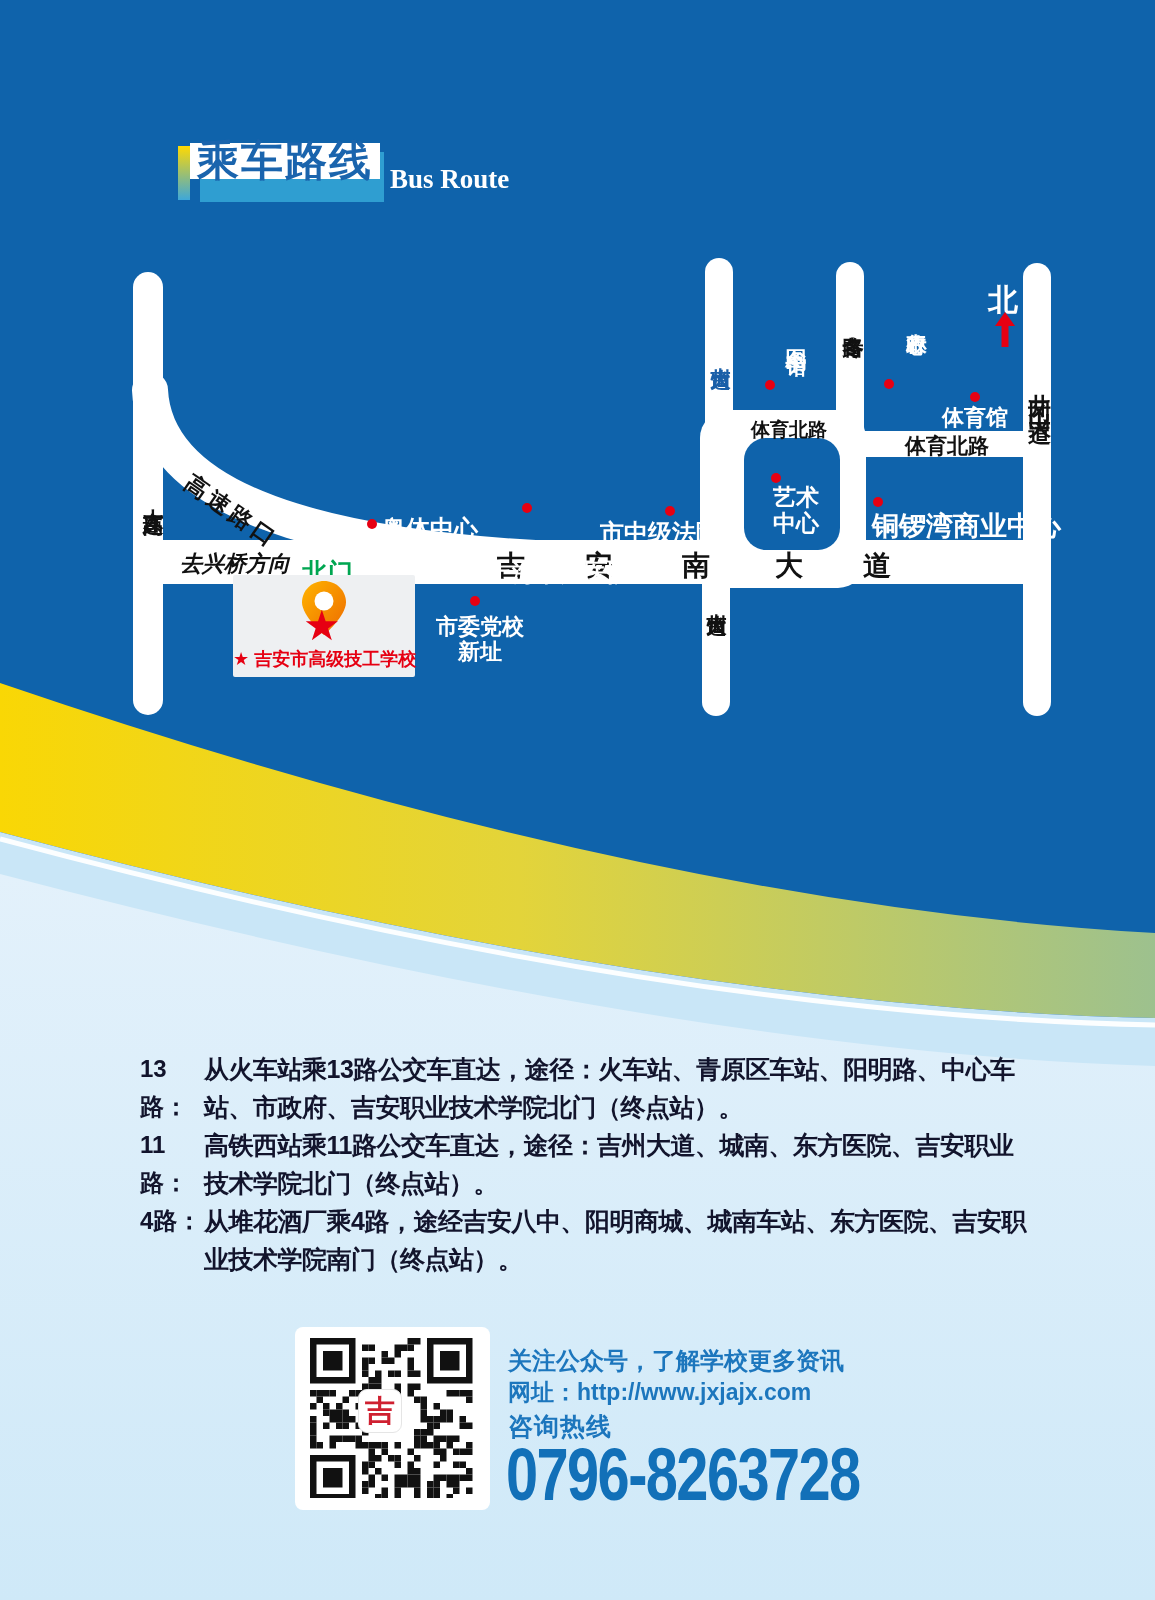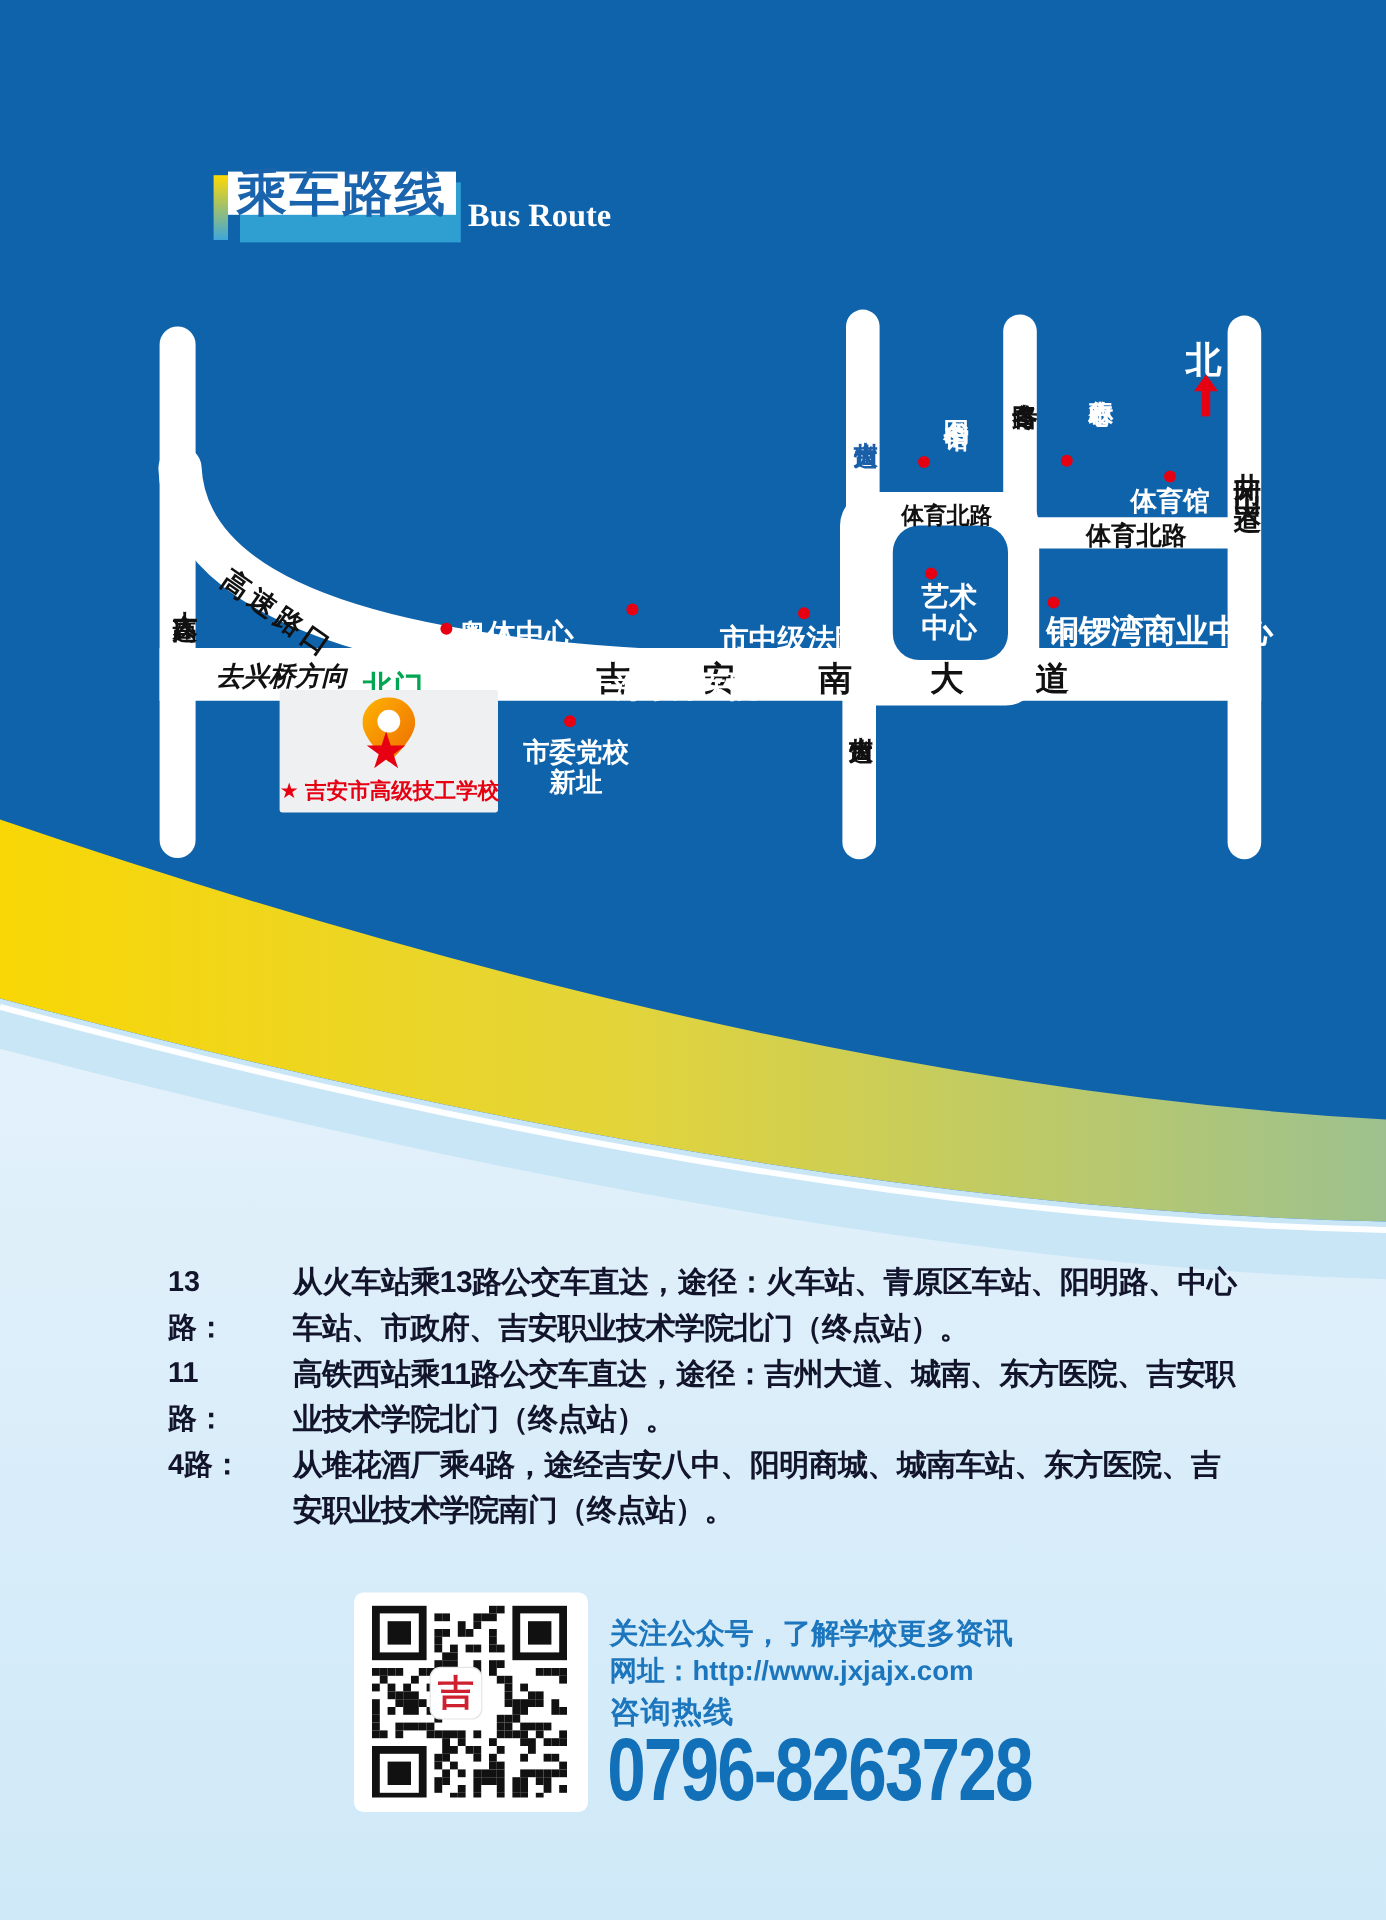--- a/index.html
+++ b/index.html
@@ -30,21 +30,21 @@
 
   
   .school{left:233px;top:575px;width:182px;height:102px;background:#eef0f2;
           border-radius:2px;}
   .school-label{left:0;right:0;top:72px;color:#e60012;
                 font-weight:bold;font-size:18px;white-space:nowrap;}
   .star{color:#e60012;font-size:42px;line-height:1;}
 
   
   .routes{left:140px;top:1050px;width:895px;color:#12142c;}
-  .route{display:flex;align-items:flex-start;gap:40px;}
+  .route{display:flex;align-items:flex-start;}
   .route-no{flex:0 0 64px;font-weight:bold;font-size:24px;line-height:38px;}
   .route-desc{flex:1;font-weight:bold;font-size:25px;line-height:38px;
               letter-spacing:-0.5px;}
 
   
   .qr-box{left:295px;top:1327px;width:195px;height:183px;background:#fff;
           border-radius:8px;}
   .qr-svg{position:absolute;left:15px;top:11px;}
   .qr-logo{position:absolute;left:63px;top:62px;width:42px;height:42px;
            background:#fff;border-radius:9px;border:1px solid #e5e5e5;
@@ -137,21 +137,21 @@
   <div class="abs dot" style="left:522px;top:503px;"></div>
   <div class="abs wlab" style="left:488px;top:518px;font-size:24px;margin-top:39px;">上海东方医院</div>
 
   <div class="abs dot" style="left:665px;top:506px;"></div>
   <div class="abs wlab" style="left:600px;top:517px;font-size:24px;">市中级法院</div>
 
   <div class="abs dot" style="left:765px;top:380px;"></div>
   <div class="abs wlab vlab" style="left:782px;top:333px;font-size:21px;letter-spacing:2px;">图书馆</div>
 
   <div class="abs dot" style="left:771px;top:473px;"></div>
-  <div class="abs wlab" style="left:763px;top:485px;width:56px;font-size:23px;line-height:1.12;white-space:normal;text-align:center;">艺术中心</div>
+  <div class="abs wlab" style="left:763px;top:485px;width:56px;font-size:23px;line-height:1.12;white-space:normal;text-align:right;">艺术中心</div>
 
   <div class="abs dot" style="left:884px;top:379px;"></div>
   <div class="abs wlab vlab" style="left:904px;top:318px;font-size:20px;">行政中心</div>
 
   <div class="abs dot" style="left:970px;top:392px;"></div>
   <div class="abs wlab" style="left:942px;top:403px;font-size:22px;">体育馆</div>
 
   <div class="abs dot" style="left:873px;top:497px;"></div>
   <div class="abs wlab" style="left:872px;top:508px;font-size:27px;">铜锣湾商业中心</div>
 

